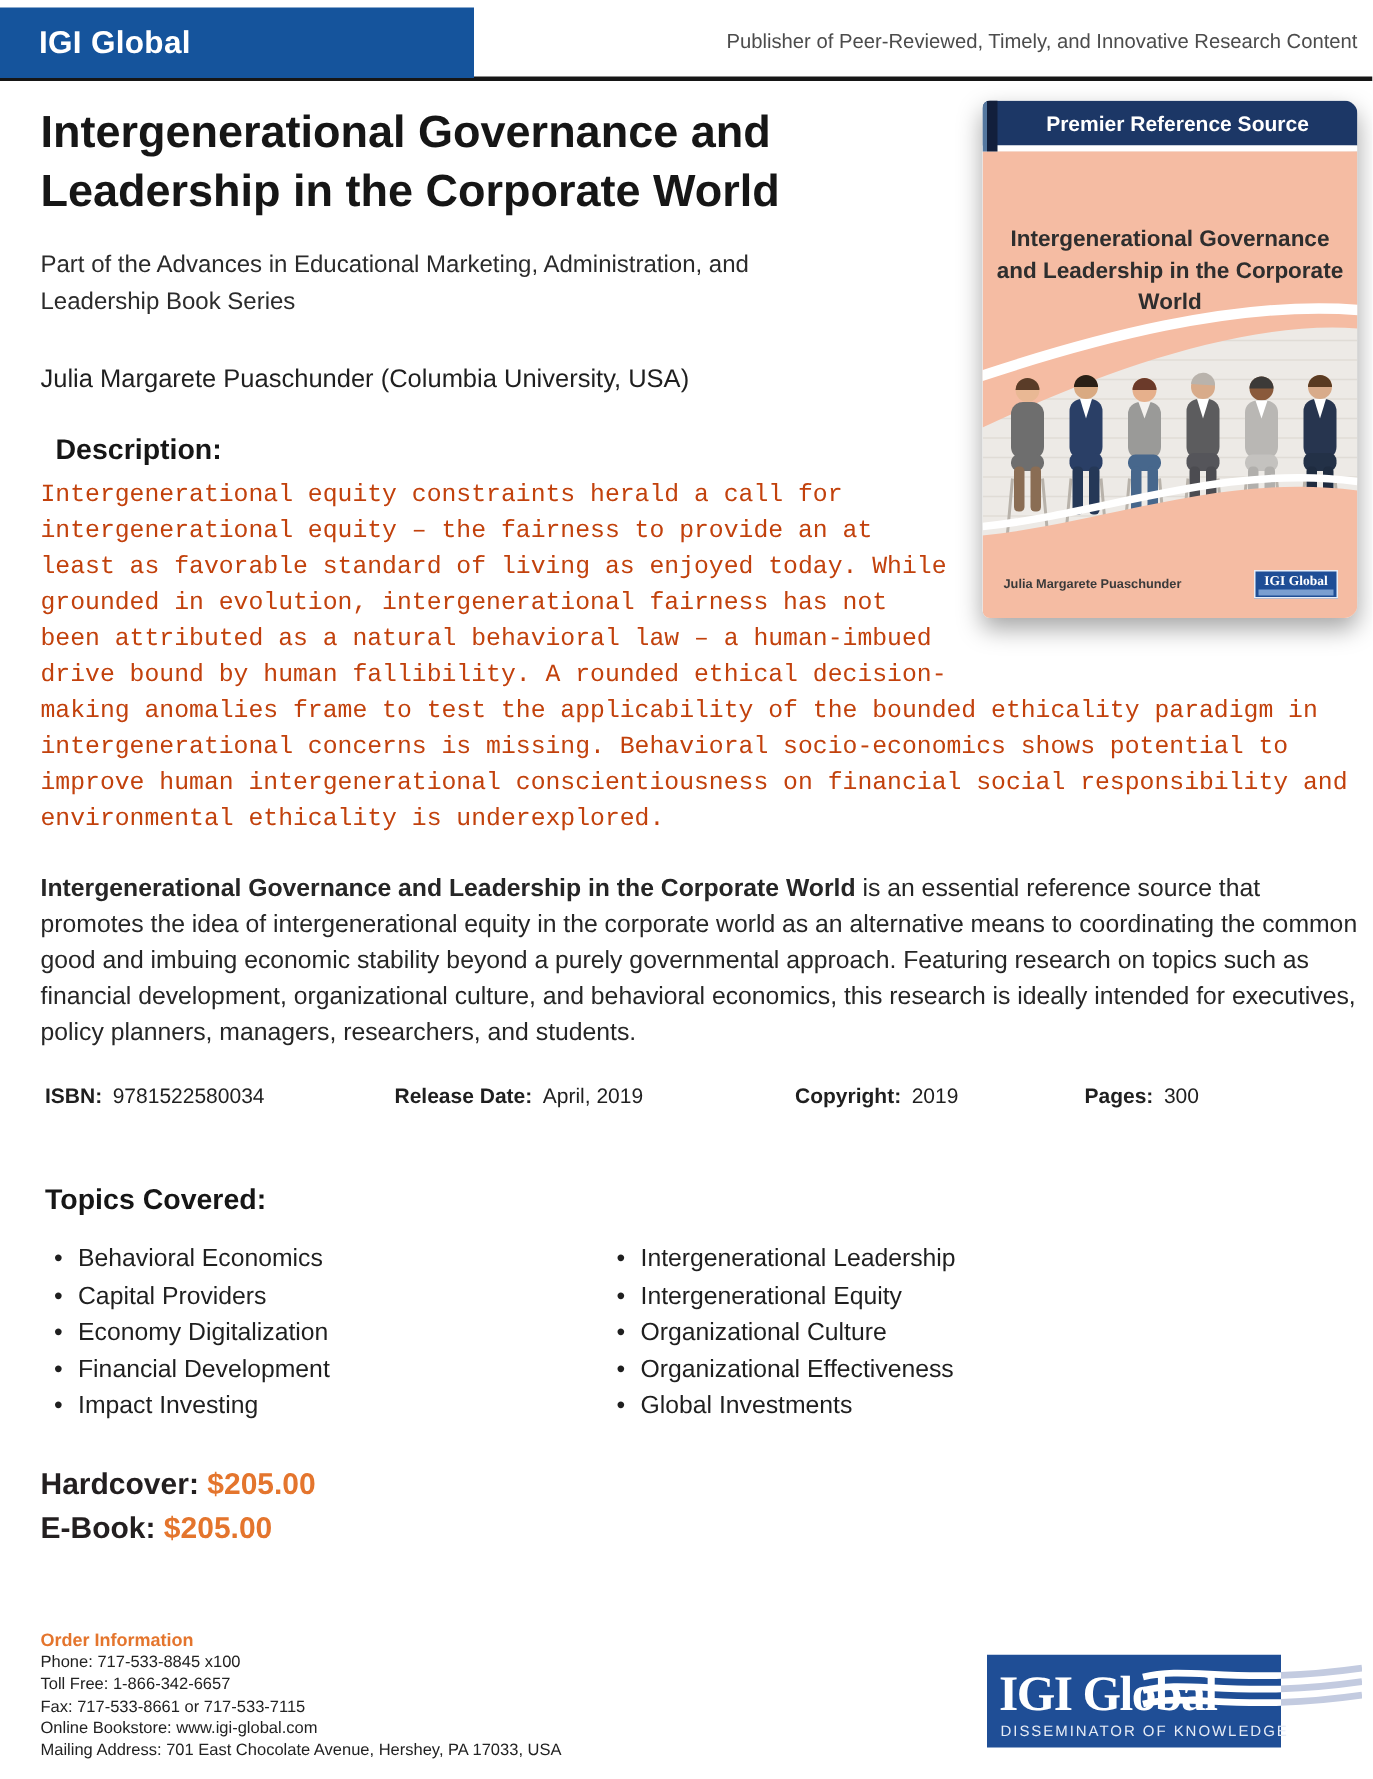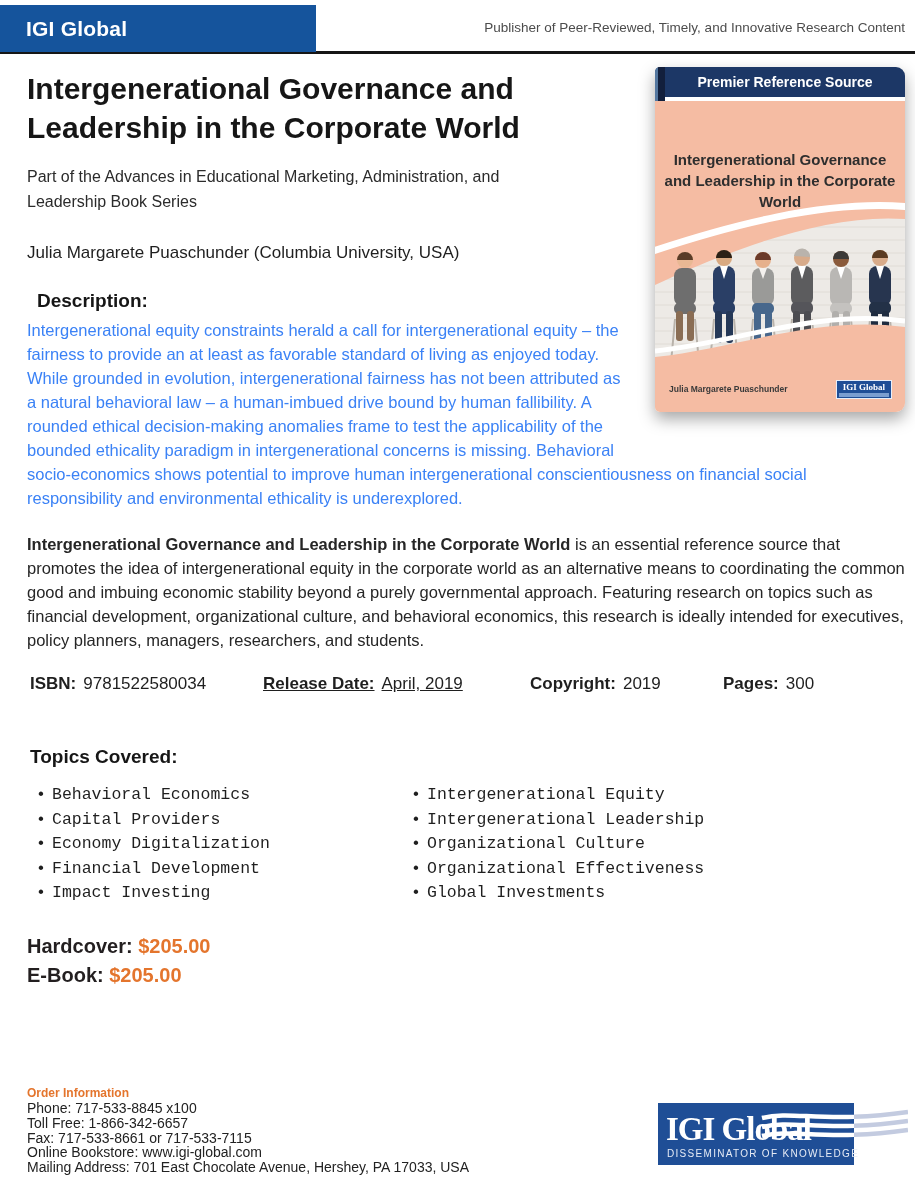--- a/index.html
+++ b/index.html
@@ -35,42 +35,42 @@
                      font-weight:bold; font-size:9px; line-height:12px; }
   .cover-mini-logo .mini-bar { display:block; height:4px; margin:0 2px; background:#7a9ed0; }
   .cover-spine { position:absolute; top:0; left:0; width:10px; height:34px; z-index:6;
                  background:linear-gradient(to right,#54779f 0 3px,#121f3c 3px 10px); }
 
   .book-title { font-size:30px; font-weight:bold; line-height:39px; color:#161616; padding-top:14px; }
   .series { margin-top:17px; font-size:16px; line-height:25px; color:#2b2b2b; max-width:520px; }
   .author { margin-top:29px; font-size:17px; color:#1f1f1f; }
 
   .desc-heading { margin-top:27px; font-size:19px; font-weight:bold; color:#161616;margin-left:10px; }
-  .desc-p { margin-top:6px; font-size:16.5px; line-height:24px; color:#3b82f6; }
+  .desc-p { margin-top:6px; font-size:16.5px; line-height:24px; color:#c2410c;font-family:Liberation Mono, monospace; }
   .desc-p2 { margin-top:22px; font-size:16.5px; line-height:24px; color:#262626; }
 
-  .details-row { margin-top:22px; padding-left:3px; display:flex; font-size:17px; color:#1f1f1f; clear:left; }
+  .details-row { margin-top:22px; padding-left:3px; display:flex; font-size:14px; color:#1f1f1f; clear:left; }
   .details-row b { margin-right:7px; }
-  .d-col1 { width:233px; } .d-col2 { width:267px;text-decoration:underline; } .d-col3 { width:193px; }
+  .d-col1 { width:233px; } .d-col2 { width:267px; } .d-col3 { width:193px; }
 
   .topics-heading { margin-top:52px; padding-left:3px; font-size:19px; font-weight:bold; color:#161616; }
-  .topics-cols { display:flex; margin-top:15px; padding-left:8px;font-family:Liberation Mono, monospace; }
+  .topics-cols { display:flex; margin-top:15px; padding-left:8px; }
   .topics-col { list-style:none; }
   .topics-col.left { width:375px; }
   .topics-col li { position:relative; padding-left:17px; font-size:16.5px; line-height:24.5px; color:#1f1f1f; }
   .topics-col li::before { content:"•"; position:absolute; left:1px; }
 
   .pricing { margin-top:26px; }
   .price-line { font-size:20px; font-weight:bold; line-height:29px; color:#231f20; }
   .price-line .price { color:#e4752d; }
 
   
   .footer-info { position:absolute; left:27px; top:1086px; width:500px; }
   .order-heading { color:#e4752d; font-weight:bold; font-size:12px; line-height:15px; }
-  .order-line { font-size:14px; line-height:14.8px; color:#222222; }
+  .order-line { font-size:11px; line-height:14.8px; color:#222222; }
   .footer-logo { position:absolute; left:658px; top:1103px; width:250px; height:64px; }
 </style>
 </head>
 <body>
 
 <div class="top-header">
   <div class="header-rule"></div>
   <div class="brand-box">
     <span>IGI Global</span>
   </div>
@@ -204,22 +204,22 @@
   <div class="topics-heading">Topics Covered:</div>
   <div class="topics-cols">
     <ul class="topics-col left">
       <li>Behavioral Economics</li>
       <li>Capital Providers</li>
       <li>Economy Digitalization</li>
       <li>Financial Development</li>
       <li>Impact Investing</li>
     </ul>
     <ul class="topics-col">
+      <li>Intergenerational Leadership</li>
       <li>Intergenerational Equity</li>
-      <li>Intergenerational Leadership</li>
       <li>Organizational Culture</li>
       <li>Organizational Effectiveness</li>
       <li>Global Investments</li>
     </ul>
   </div>
 
   <div class="pricing">
     <div class="price-line"><span>Hardcover:</span> <span class="price">$205.00</span></div>
     <div class="price-line"><span>E-Book:</span> <span class="price">$205.00</span></div>
   </div>

